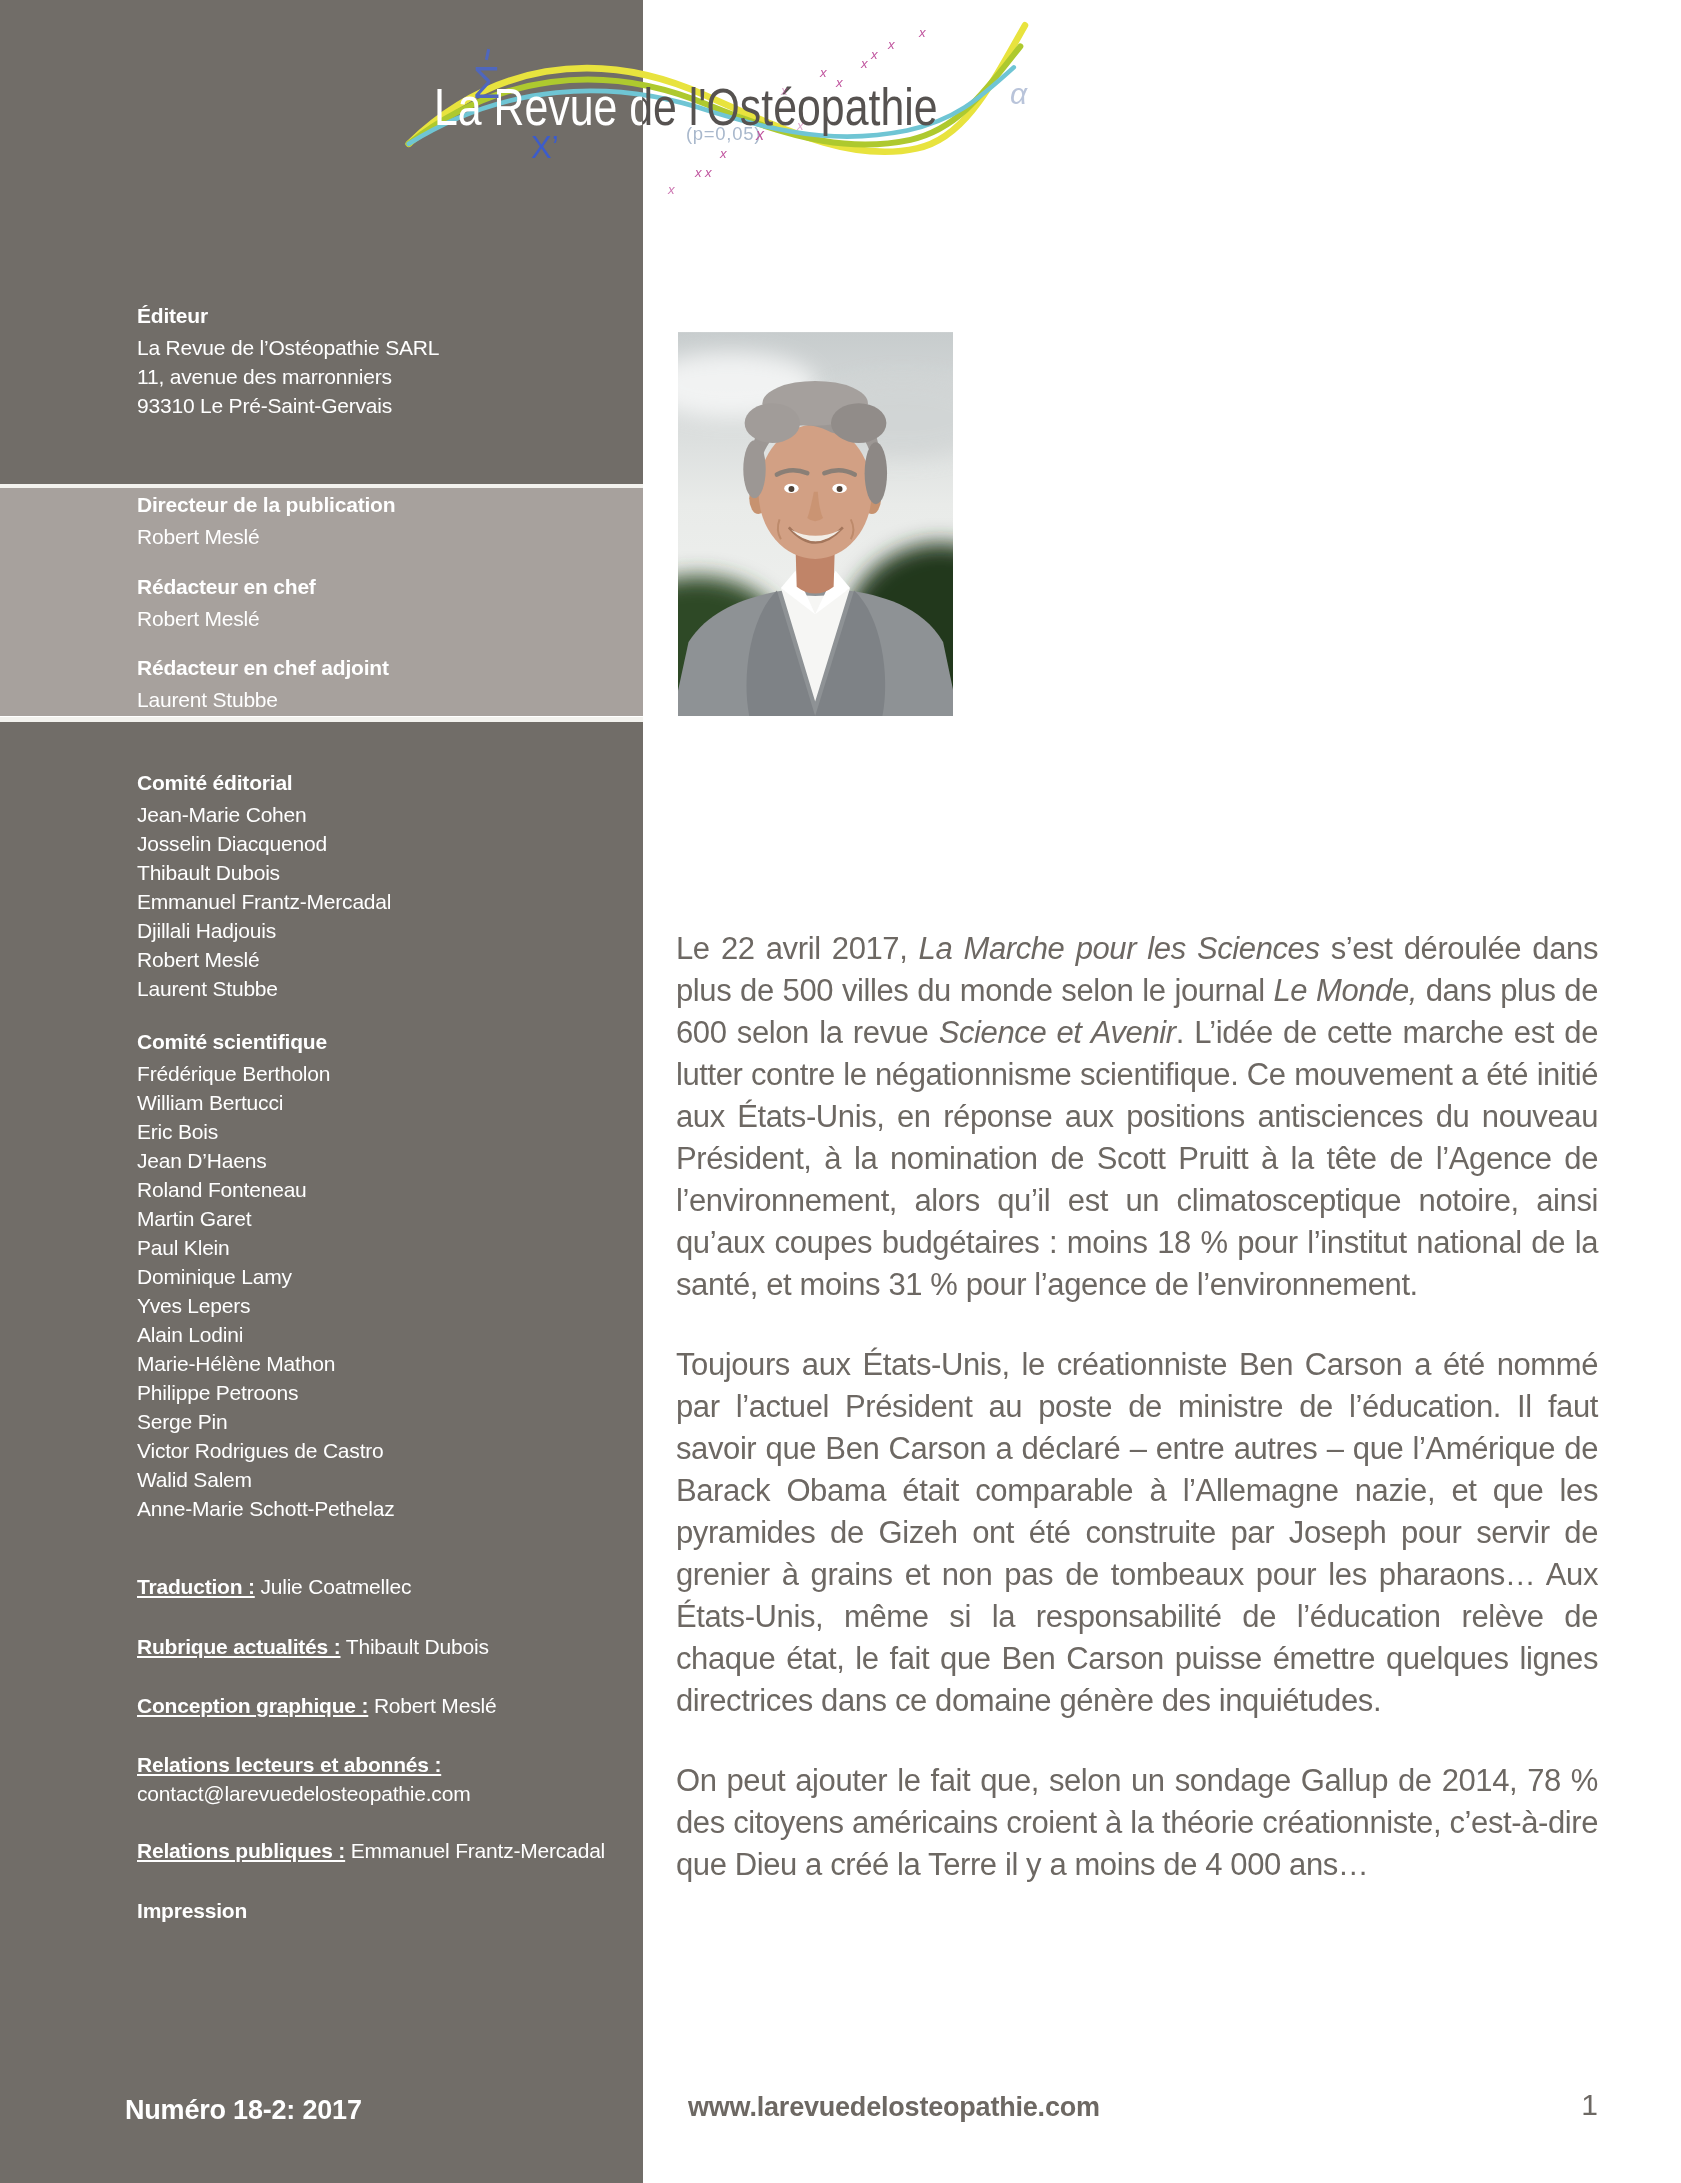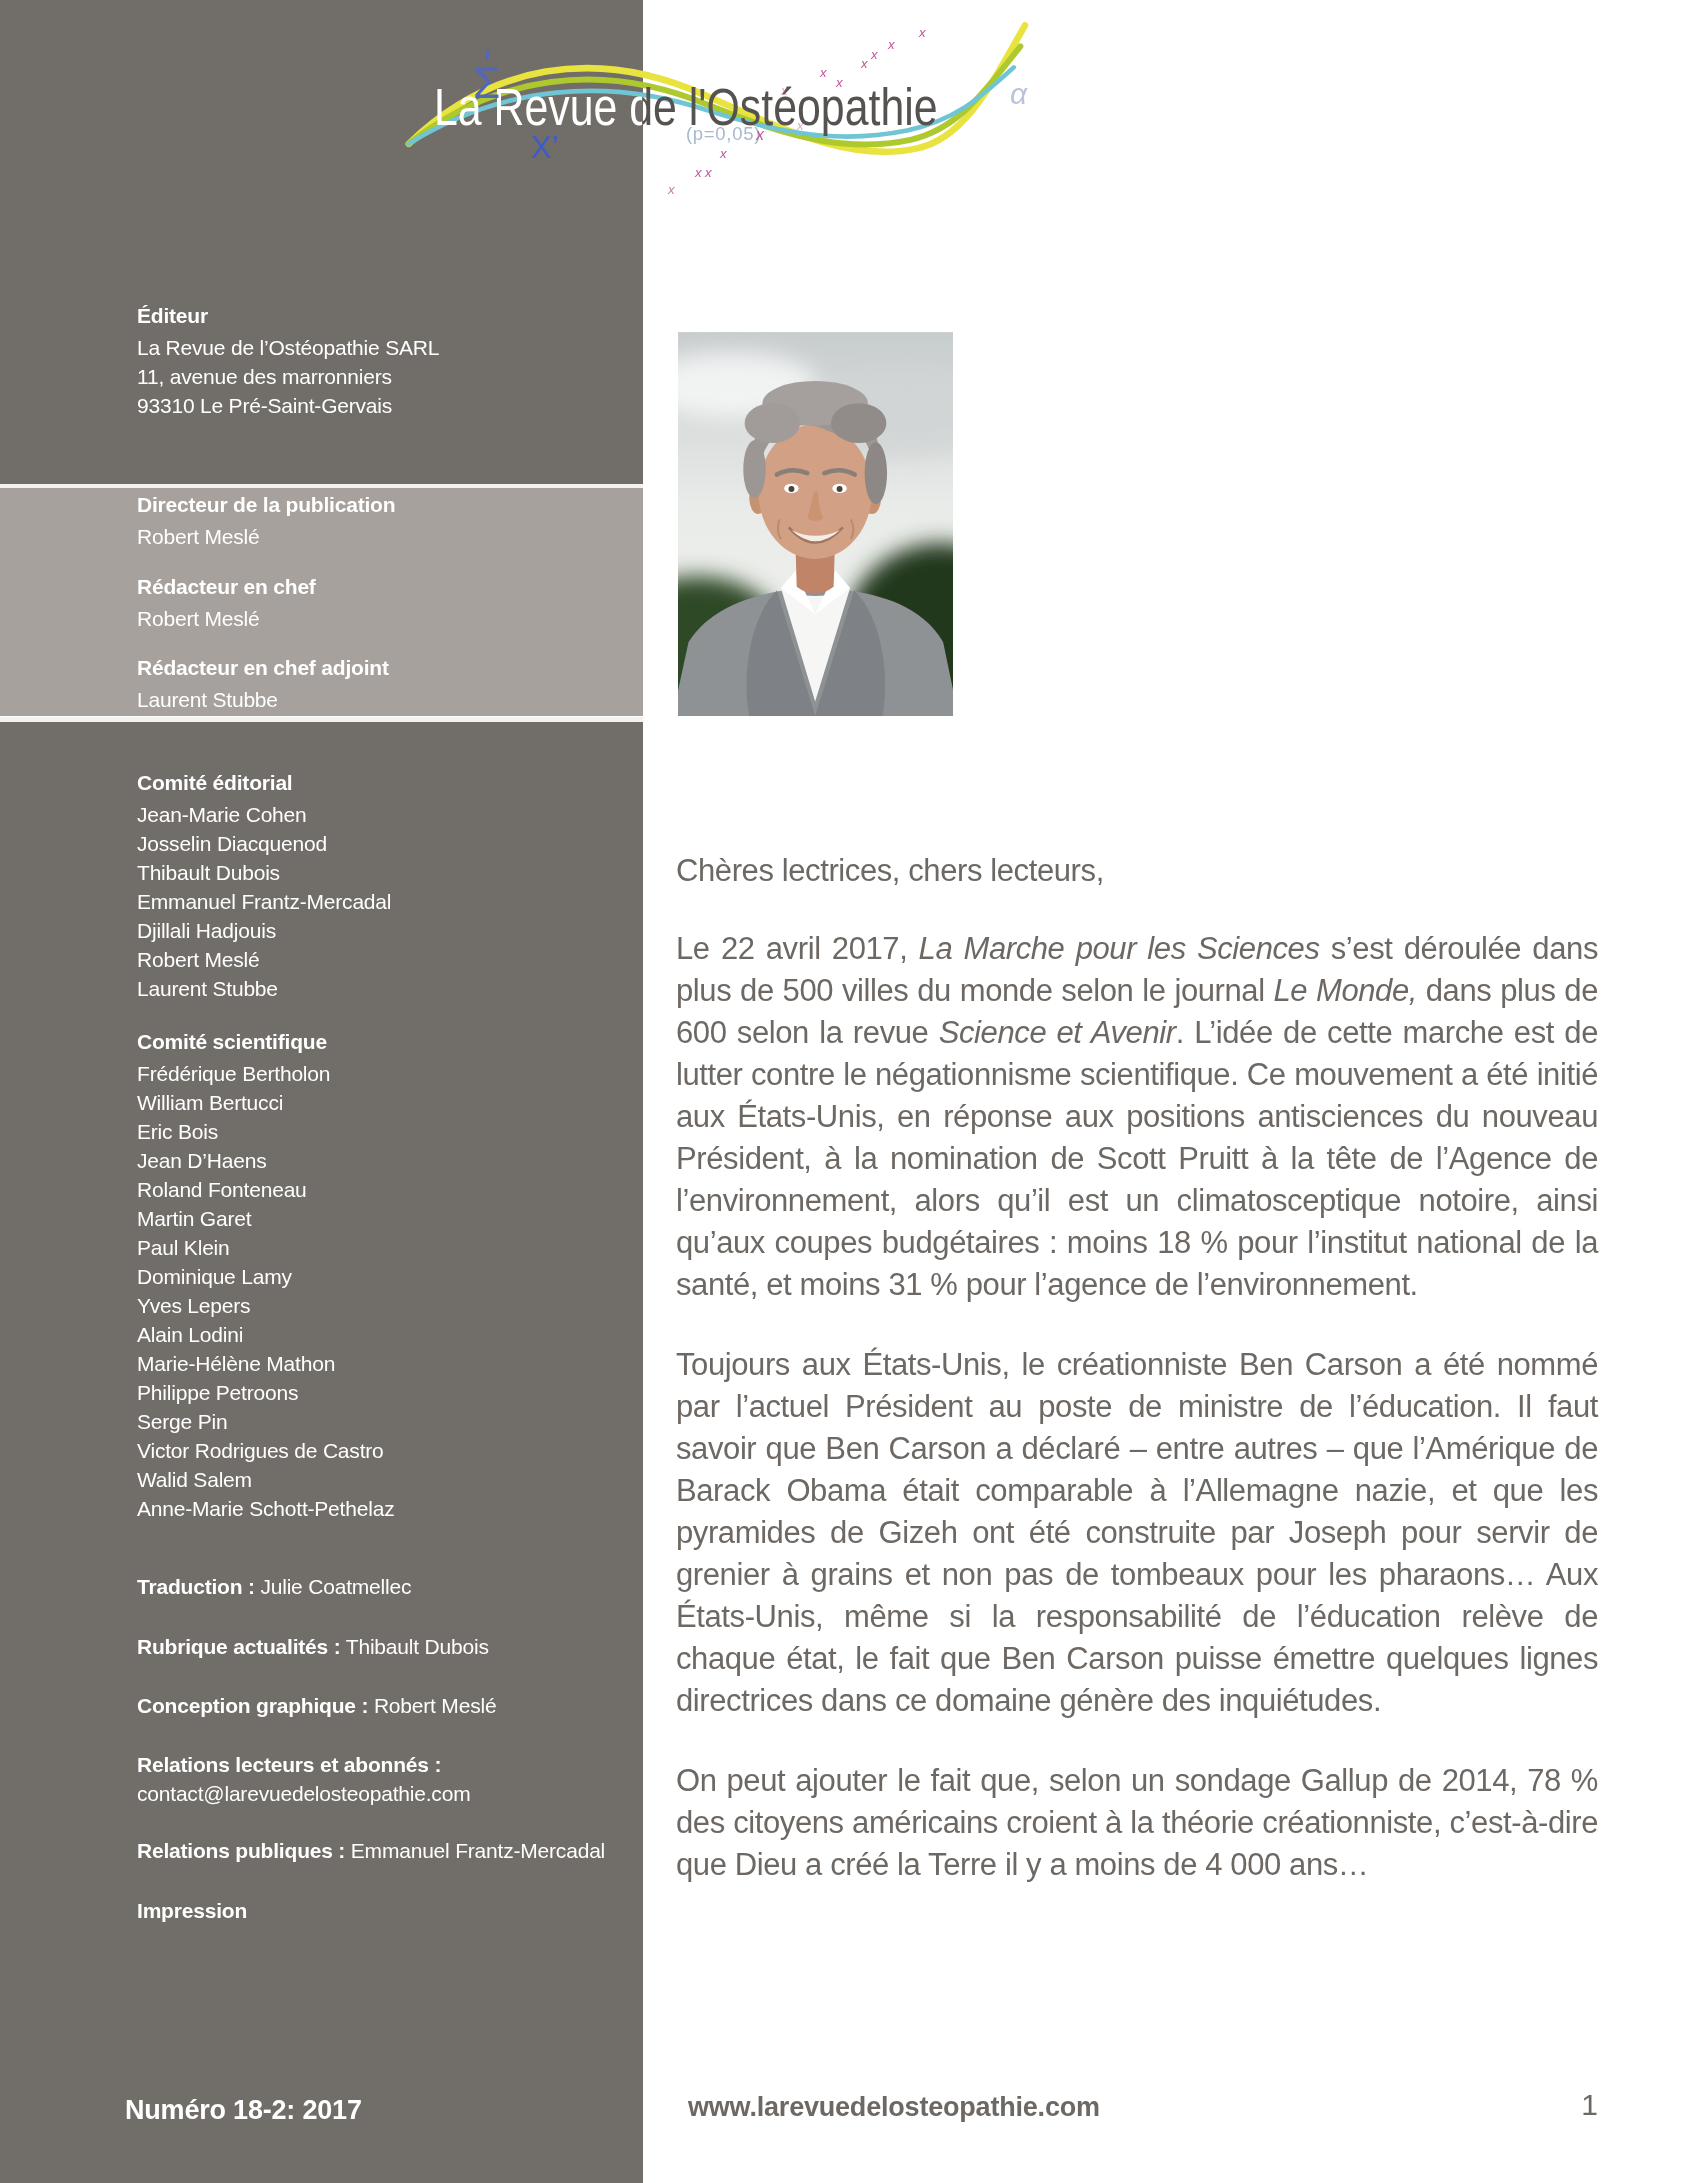--- a/index.html
+++ b/index.html
@@ -31,21 +31,21 @@
   .x1{left:919px;top:26.4px;}.x2{left:888px;top:38px;}.x3{left:871px;top:48px;}
   .x4{left:861px;top:57px;}.x5{left:820px;top:66px;}.x6{left:836px;top:76px;}
   .x7{left:781px;top:84px;opacity:.5;}.x8{left:797px;top:119px;opacity:.5;}
   .x9{left:756px;top:127px;font-size:16px;}.x10{left:720px;top:147px;}
   .x11{left:695px;top:166px;}.x12{left:705px;top:166px;}.x13{left:668px;top:183px;opacity:.8;}
 
   
   .side-block{position:absolute;left:114px;width:502px;color:#ffffff;font-size:21px;
               line-height:29px;letter-spacing:-0.2px;margin-left:23px;}
   .side-title{font-weight:bold;margin-bottom:2.6px;}
-  .side-label{font-weight:bold;}
+  .side-label{font-weight:bold;text-decoration:underline;}
   #blk-editeur{top:301px;}   #blk-directeur{top:490px;}
   #blk-chef{top:572px;}      #blk-adjoint{top:653px;}
   #blk-comed{top:768px;}    #blk-comsci{top:1027px;}
   #blk-trad{top:1572px;}     #blk-rubrique{top:1632px;}
   #blk-conception{top:1691px;} #blk-rel-lect{top:1750px;}
   #blk-rel-pub{top:1836px;}  #blk-impression{top:1896px;}
   #blk-numero{position:absolute;left:125px;top:2095px;color:#ffffff;font-weight:bold;
               font-size:27px;letter-spacing:-0.2px;}
 
   
@@ -239,21 +239,20 @@
       <circle cx="172" cy="238" r="4.5" fill="#4f4238"></circle>
       <circle cx="245" cy="238" r="4.5" fill="#4f4238"></circle>
       <path d="M206,242 Q200,272 196,282 Q208,292 220,282 Q214,270 212,242" fill="#c8916f" opacity=".8"></path>
       <path d="M168,296 Q208,342 250,296" fill="none" stroke="#a4765c" stroke-width="4"></path>
       <path d="M172,300 Q208,334 246,300 Q208,318 172,300 Z" fill="#f2ede6"></path>
       <path d="M154,284 Q148,300 156,314" stroke="#bd8a6b" stroke-width="3" fill="none"></path>
       <path d="M262,284 Q270,300 262,314" stroke="#bd8a6b" stroke-width="3" fill="none"></path>
     </svg>
   </div>
 
-  <div id="salutation">Chères lectrices, chers lecteurs,</div>
 
   <div id="paras">
       <p class="para"><span>Le 22 avril 2017, </span><i>La Marche pour les Sciences</i><span> s’est déroulée dans plus de 500 villes du monde selon le journal </span><i>Le Monde,</i><span> dans plus de 600 selon la revue </span><i>Science et Avenir</i><span>. L’idée de cette marche est de lutter contre le négationnisme scientifique. Ce mouvement a été initié aux États-Unis, en réponse aux positions antisciences du nouveau Président, à la nomination de Scott Pruitt à la tête de l’Agence de l’environnement, alors qu’il est un climatosceptique notoire, ainsi qu’aux coupes budgétaires : moins 18 % pour l’institut national de la santé, et moins 31 % pour l’agence de l’environnement.</span></p>
       <p class="para"><span>Toujours aux États-Unis, le créationniste Ben Carson a été nommé par l’actuel Président au poste de ministre de l’éducation. Il faut savoir que Ben Carson a déclaré – entre autres – que l’Amérique de Barack Obama était comparable à l’Allemagne nazie, et que les pyramides de Gizeh ont été construite par Joseph pour servir de grenier à grains et non pas de tombeaux pour les pharaons… Aux États-Unis, même si la responsabilité de l’éducation relève de chaque état, le fait que Ben Carson puisse émettre quelques lignes directrices dans ce domaine génère des inquiétudes.</span></p>
       <p class="para"><span>On peut ajouter le fait que, selon un sondage Gallup de 2014, 78 % des citoyens américains croient à la théorie créationniste, c’est-à-dire que Dieu a créé la Terre il y a moins de 4 000 ans…</span></p>
     </div>
 
   <div id="footer-site">www.larevuedelosteopathie.com</div>
   <div id="footer-page">1</div>
 

